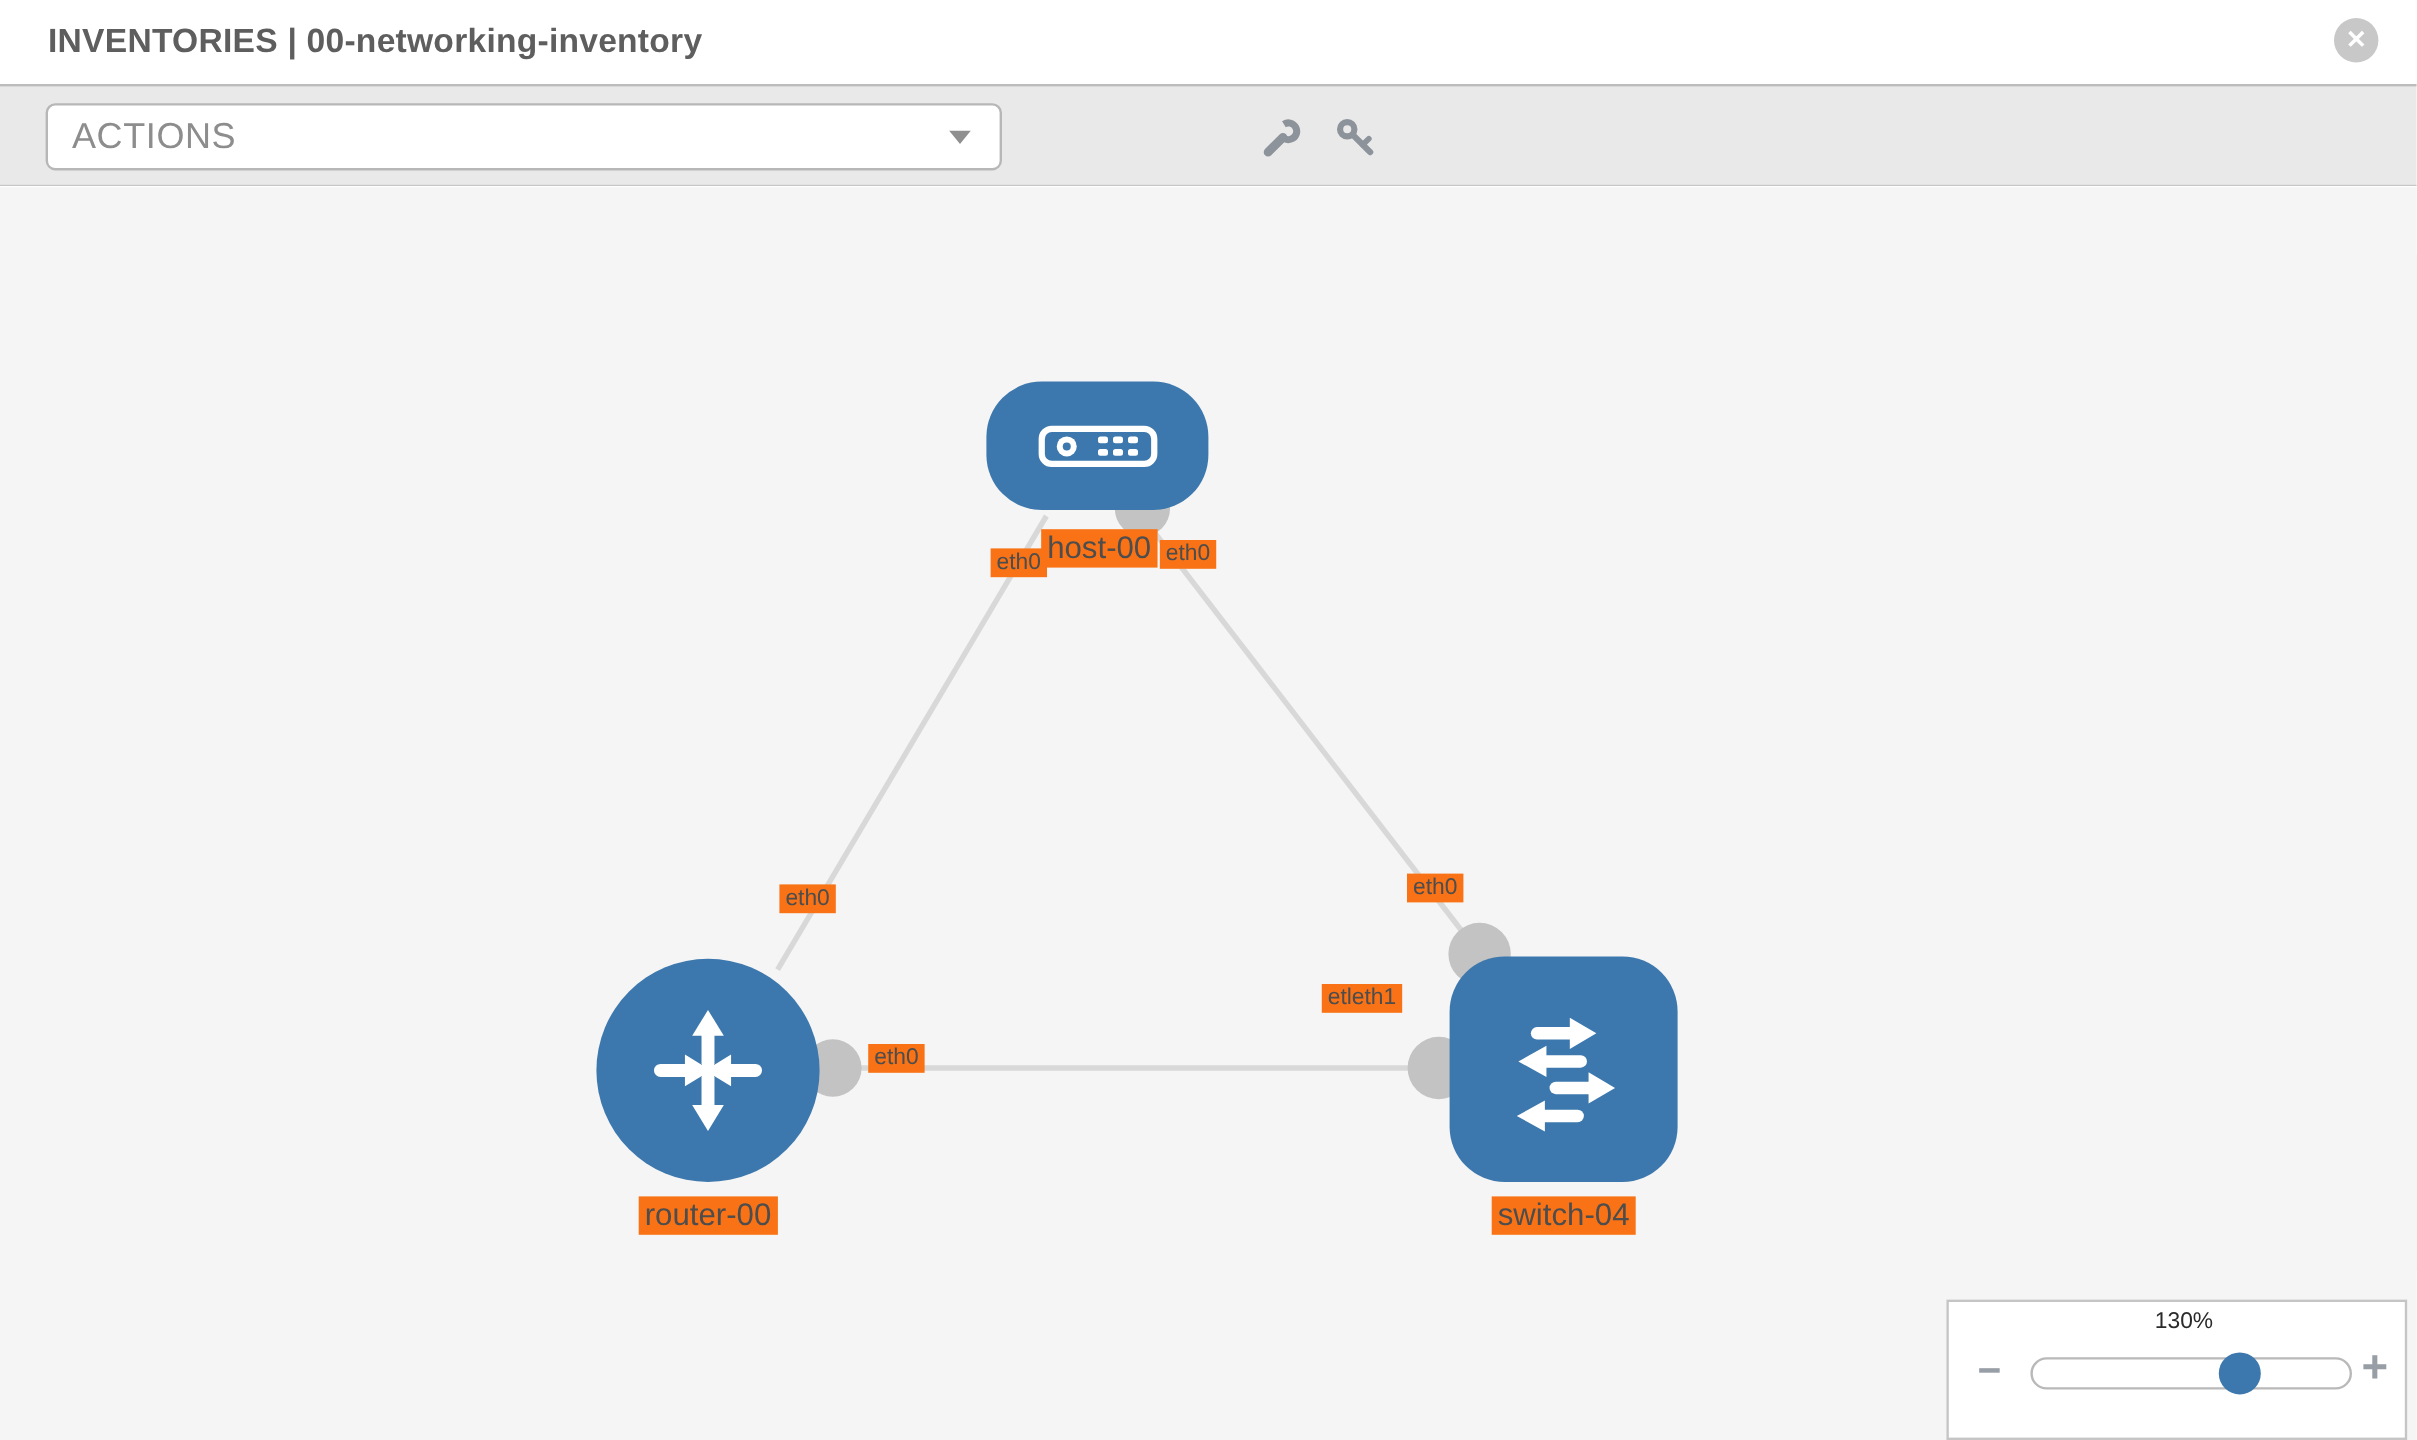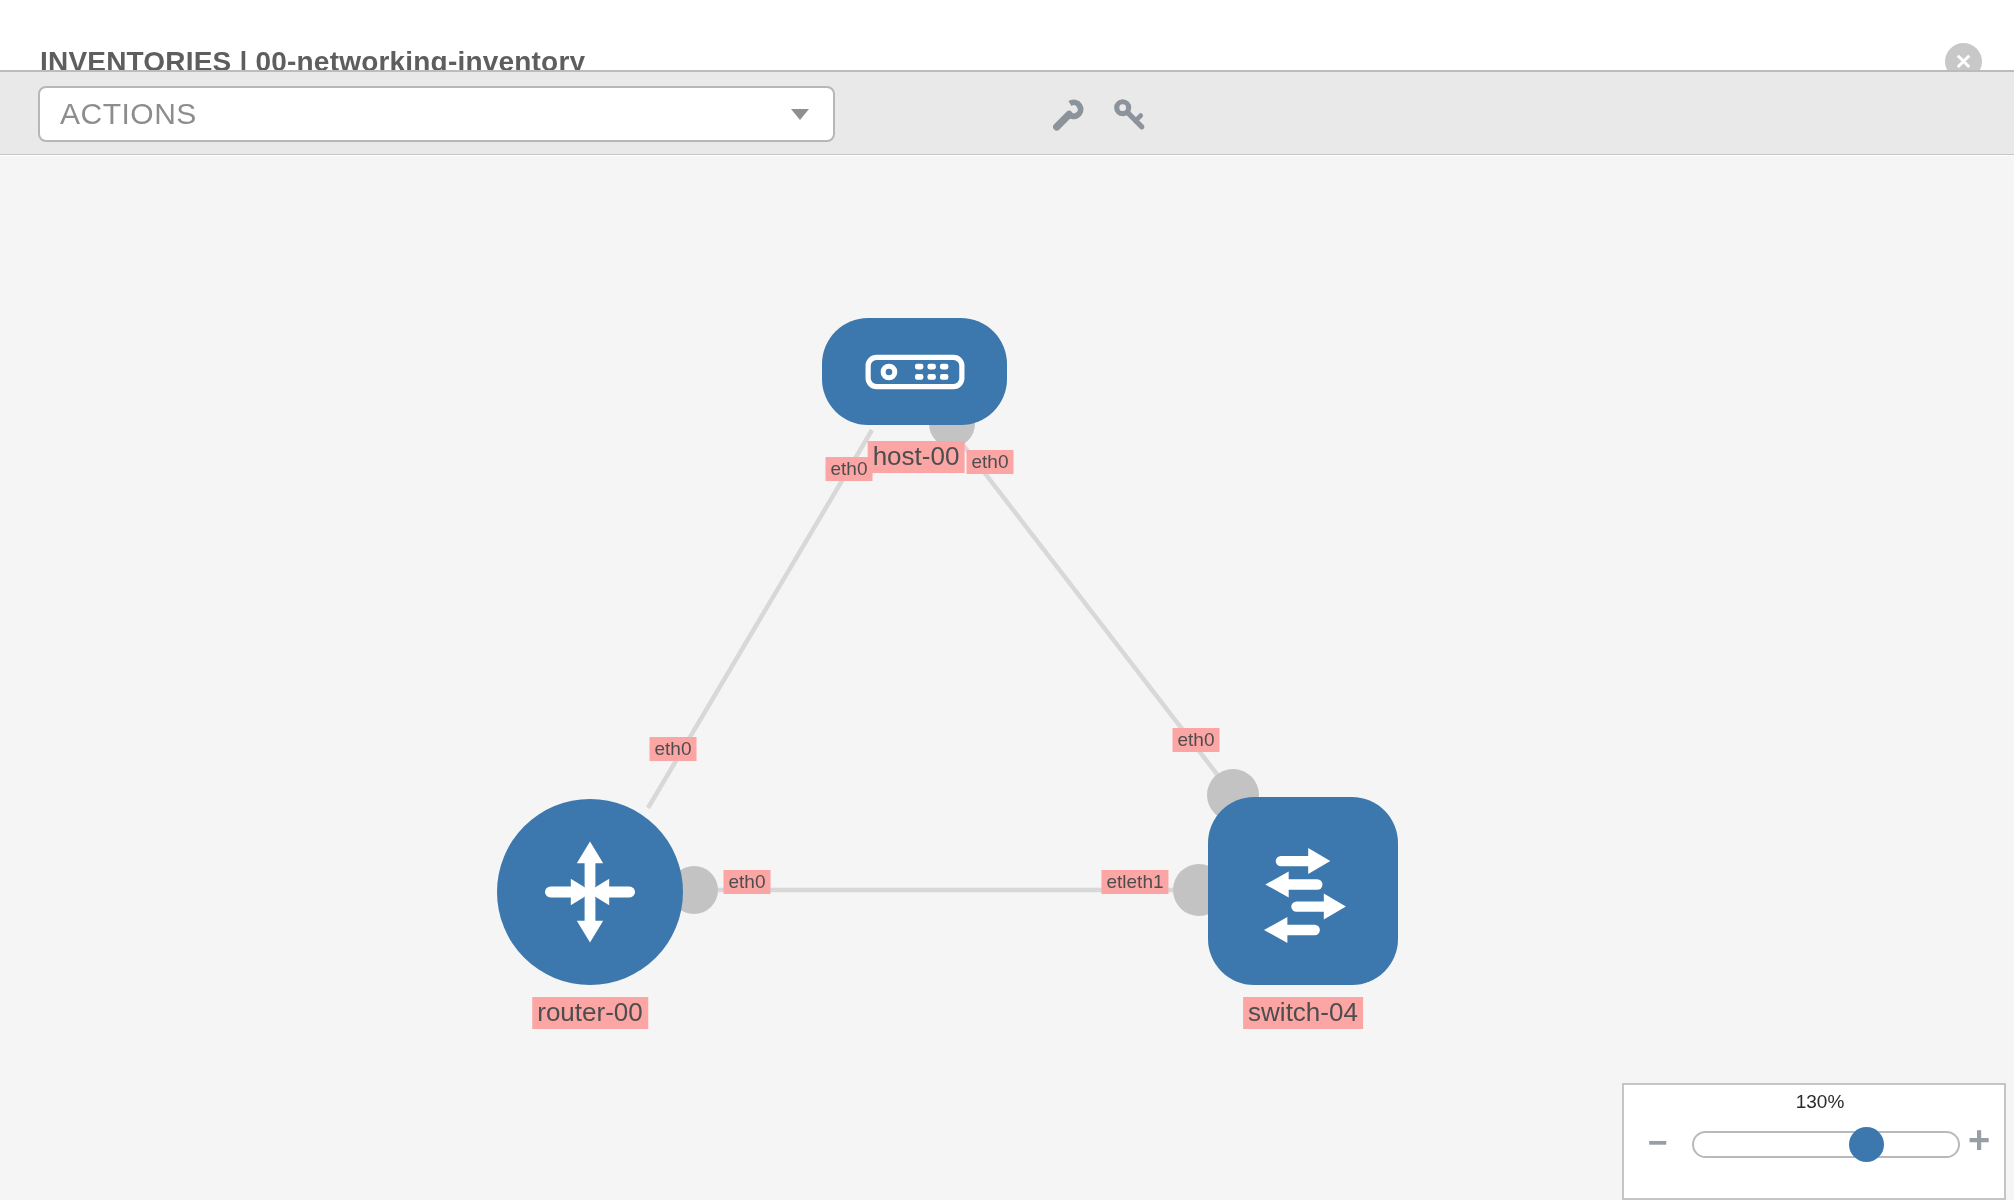--- a/index.html
+++ b/index.html
@@ -1,20 +1,20 @@
 <!DOCTYPE html>
 <html><head>
 <meta charset="utf-8">
 <style>
   * { margin:0; padding:0; box-sizing:border-box; }
   html,body { width:2014px; height:1200px; font-family:"Liberation Sans", sans-serif; background:#fff; }
   #app { position:relative; width:2014px; height:1200px; overflow:hidden; background:#fff; }
 
   
-  .header { position:absolute; left:0; top:0; width:2014px; height:70px; background:#ffffff;margin-top:28px; }
+  .header { position:absolute; left:0; top:0; width:2014px; height:70px; background:#ffffff; }
   .page-title { position:absolute; left:40px; top:18px; font-size:28px; font-weight:700; color:#5e5e5e; letter-spacing:0.2px; }
   .close-btn { position:absolute; left:1945px; top:15px; width:37px; height:37px; border-radius:50%;
                background:#c8c8c8; color:#ffffff; display:flex; align-items:center; justify-content:center;
                font-size:21px; font-weight:700; cursor:pointer; }
 
   
   .toolbar { position:absolute; left:0; top:70px; width:2014px; height:85px; background:#e9e9e9;
              border-top:2px solid #bcbcbc; border-bottom:1px solid #c6c6c6; }
   .dropdown { position:absolute; top:14px; height:56px; background:#ffffff; border:2px solid #b7b7b7;
               border-radius:8px; display:flex; align-items:center; cursor:pointer; }
@@ -29,21 +29,21 @@
 
   
   .canvas { position:absolute; left:0; top:156px; width:2014px; height:1044px; background:#f5f5f5; }
   .edges-svg { position:absolute; left:0; top:0; width:2014px; height:1200px; }
 
   .node { position:absolute; background:#3c78ad; display:flex; align-items:center; justify-content:center; cursor:pointer; }
   .node-host   { left:822px; top:318px; width:185px; height:107px; border-radius:46px; }
   .node-router { left:497px; top:799px; width:186px; height:186px; border-radius:50%; }
   .node-switch { left:1208px; top:797px; width:190px; height:188px; border-radius:46px; }
 
-  .chip { position:absolute; transform:translateX(-50%); background:#fca5a5; color:#4d4d4d;
+  .chip { position:absolute; transform:translateX(-50%); background:#f97316; color:#4d4d4d;
           padding:1px 5px; white-space:nowrap; line-height:1.15; }
   .node-label { font-size:26px; }
   .iface-label { font-size:19px; }
 
   
   .zoom-panel { position:absolute; left:1622px; top:1083px; width:384px; height:117px;
                 background:#ffffff; border:2px solid #c5c5c5; }
   .zoom-value { position:absolute; left:0; top:6px; width:392px; text-align:center; font-size:19px; color:#2b2b2b; }
   .zoom-minus, .zoom-plus { position:absolute; color:#979ea6; font-weight:700; cursor:pointer; line-height:1; }
   .zoom-minus { left:24px; top:40px; font-size:34px; }
@@ -144,21 +144,21 @@
 
   <div class="chip node-label" style="left:916px; top:441px;">host-00</div>
   <div class="chip node-label" style="left:590px; top:997px;">router-00</div>
   <div class="chip node-label" style="left:1303px; top:997px;">switch-04</div>
 
   <div class="chip iface-label" style="left:849px;  top:457px;">eth0</div>
   <div class="chip iface-label" style="left:673px;  top:737px;">eth0</div>
   <div class="chip iface-label" style="left:990px;  top:450px;">eth0</div>
   <div class="chip iface-label" style="left:1196px; top:728px;">eth0</div>
   <div class="chip iface-label" style="left:747px;  top:870px;">eth0</div>
-  <div class="chip iface-label" style="left:1135px; top:870px;">etleth1</div>
+  <div class="chip iface-label" style="left:1135px; top:820px;">etleth1</div>
 
   <div class="zoom-panel">
     <div class="zoom-value">130%</div>
     <div class="zoom-minus">−</div>
     <div class="zoom-track"></div>
     <div class="zoom-handle"></div>
     <div class="zoom-plus">+</div>
   </div>
 
 </div>

